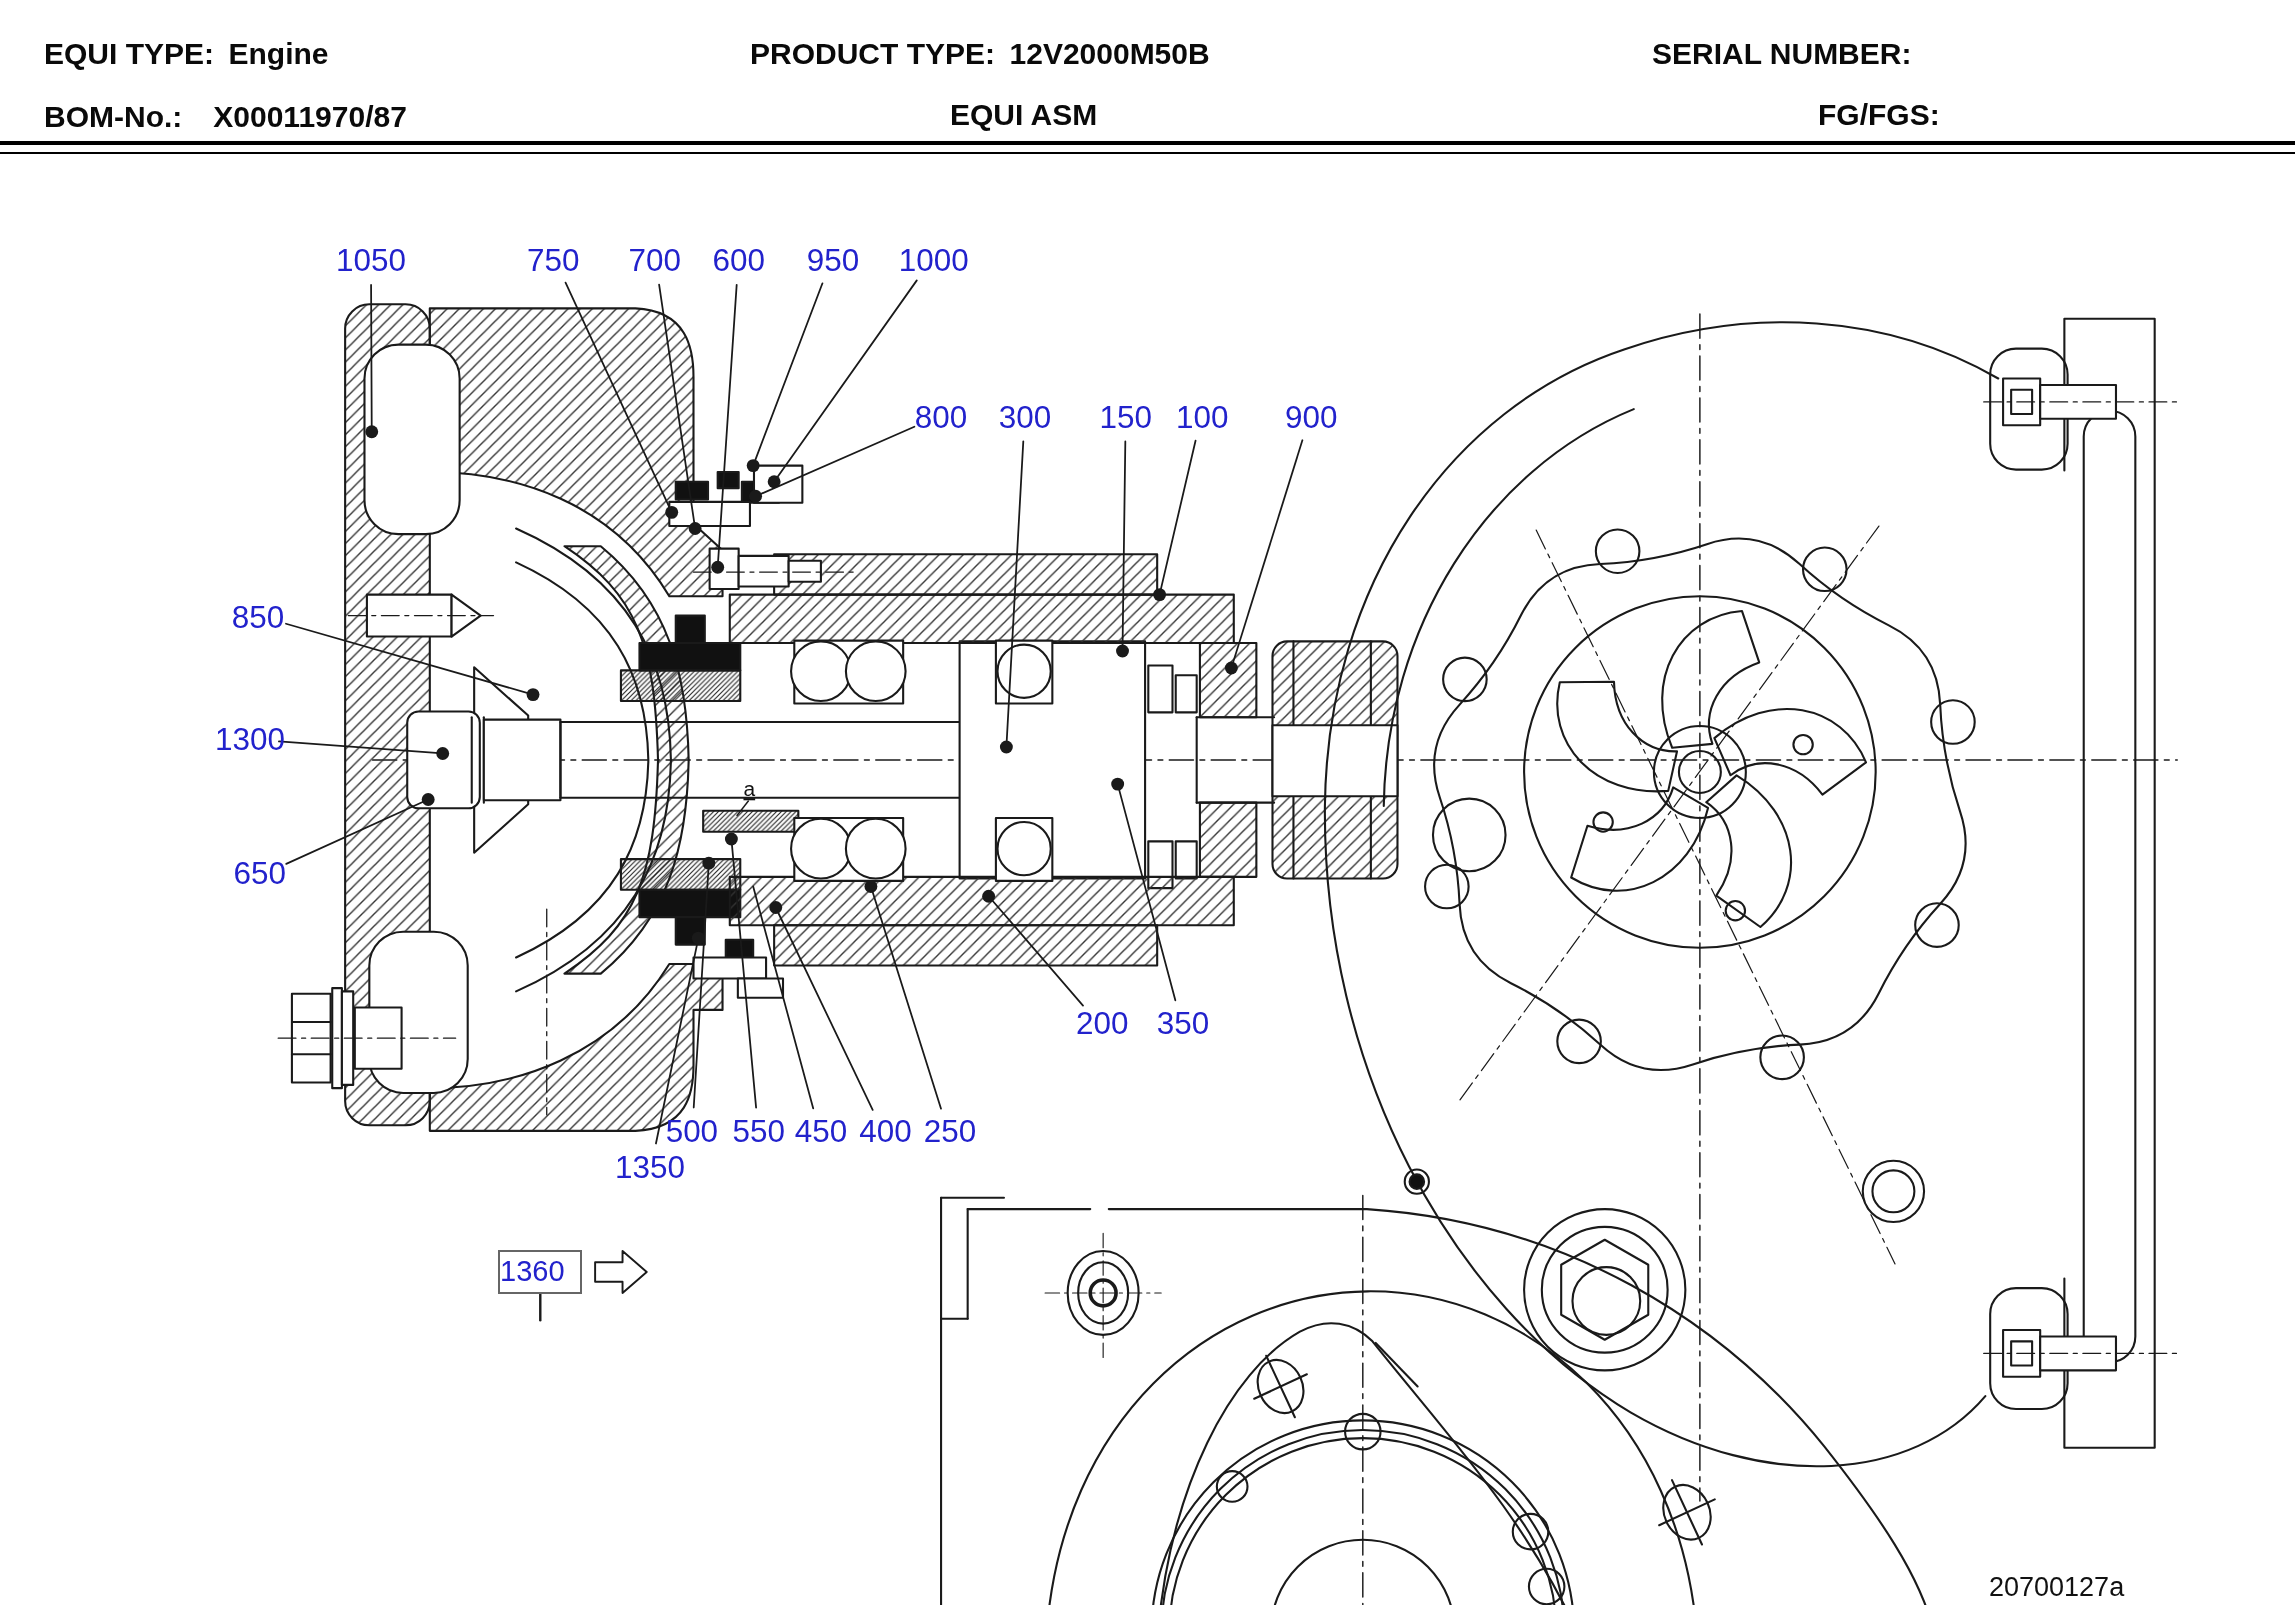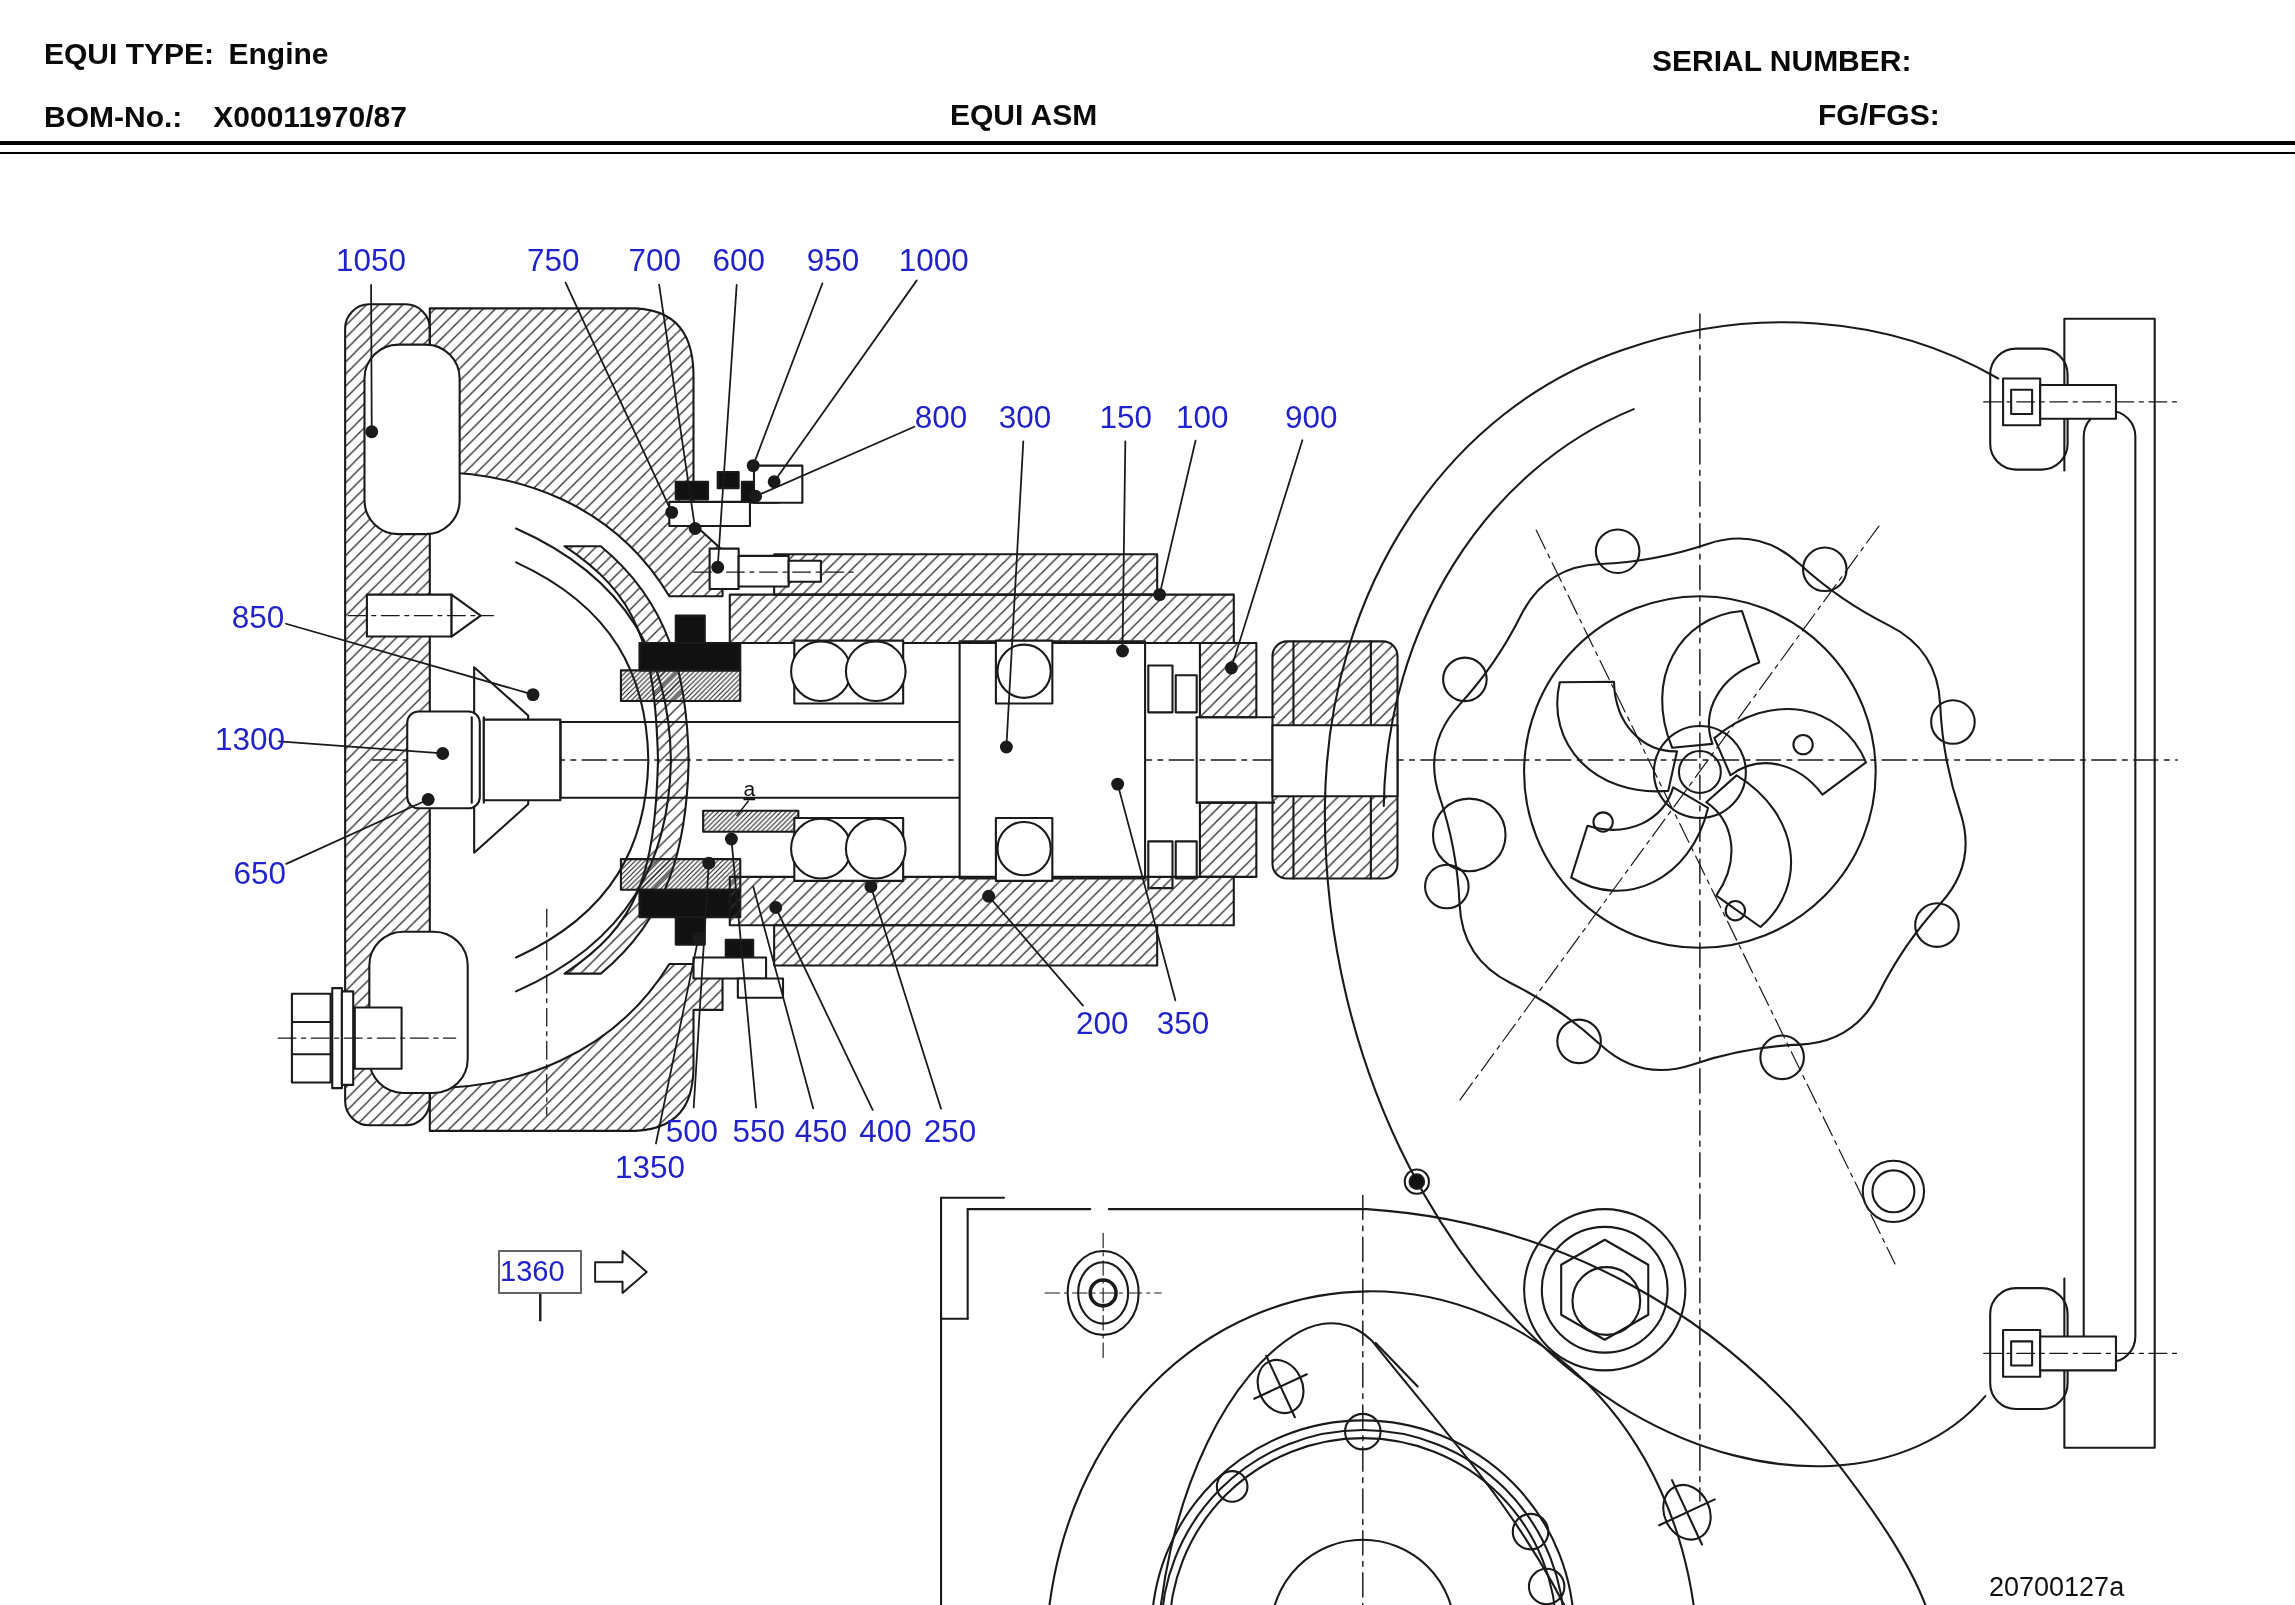--- a/index.html
+++ b/index.html
@@ -20,21 +20,24 @@
   .detail-a{font-size:26px;fill:#111;text-decoration:underline;font-family:"Liberation Sans",sans-serif;}
 </style>
 </head>
 <body>
 
 <div id="page">
 
   <div class="hdr" style="left:44px;top:6.5px">
     <span>EQUI TYPE:</span><span class="val">Engine</span>
   </div>
-  <div class="hdr" style="left:1652px;top:14px">SERIAL NUMBER:</div>
+  <div class="hdr" style="left:750px;top:6.5px">
+    <span>PRODUCT TYPE:</span><span class="val">12V2000M50B</span>
+  </div>
+  <div class="hdr" style="left:1652px;top:7px">SERIAL NUMBER:</div>
   <div class="hdr" style="left:44px;top:70px">
     <span>BOM-No.:</span><span class="val" style="margin-left:31px">X00011970/87</span>
   </div>
   <div class="hdr" style="left:950px;top:68px">EQUI ASM</div>
   <div class="hdr" style="left:1818px;top:68px">FG/FGS:</div>
   <div id="rule"></div>
 
   <svg id="dwg" width="2295" height="1605" viewBox="0 0 2846 1990" style="position:absolute;left:0;top:0" fill="none" stroke="#1a1a1a" stroke-width="2.6" stroke-linejoin="round" stroke-linecap="round">
     <defs>
       <pattern id="h1" width="15" height="15" patternUnits="userSpaceOnUse">

